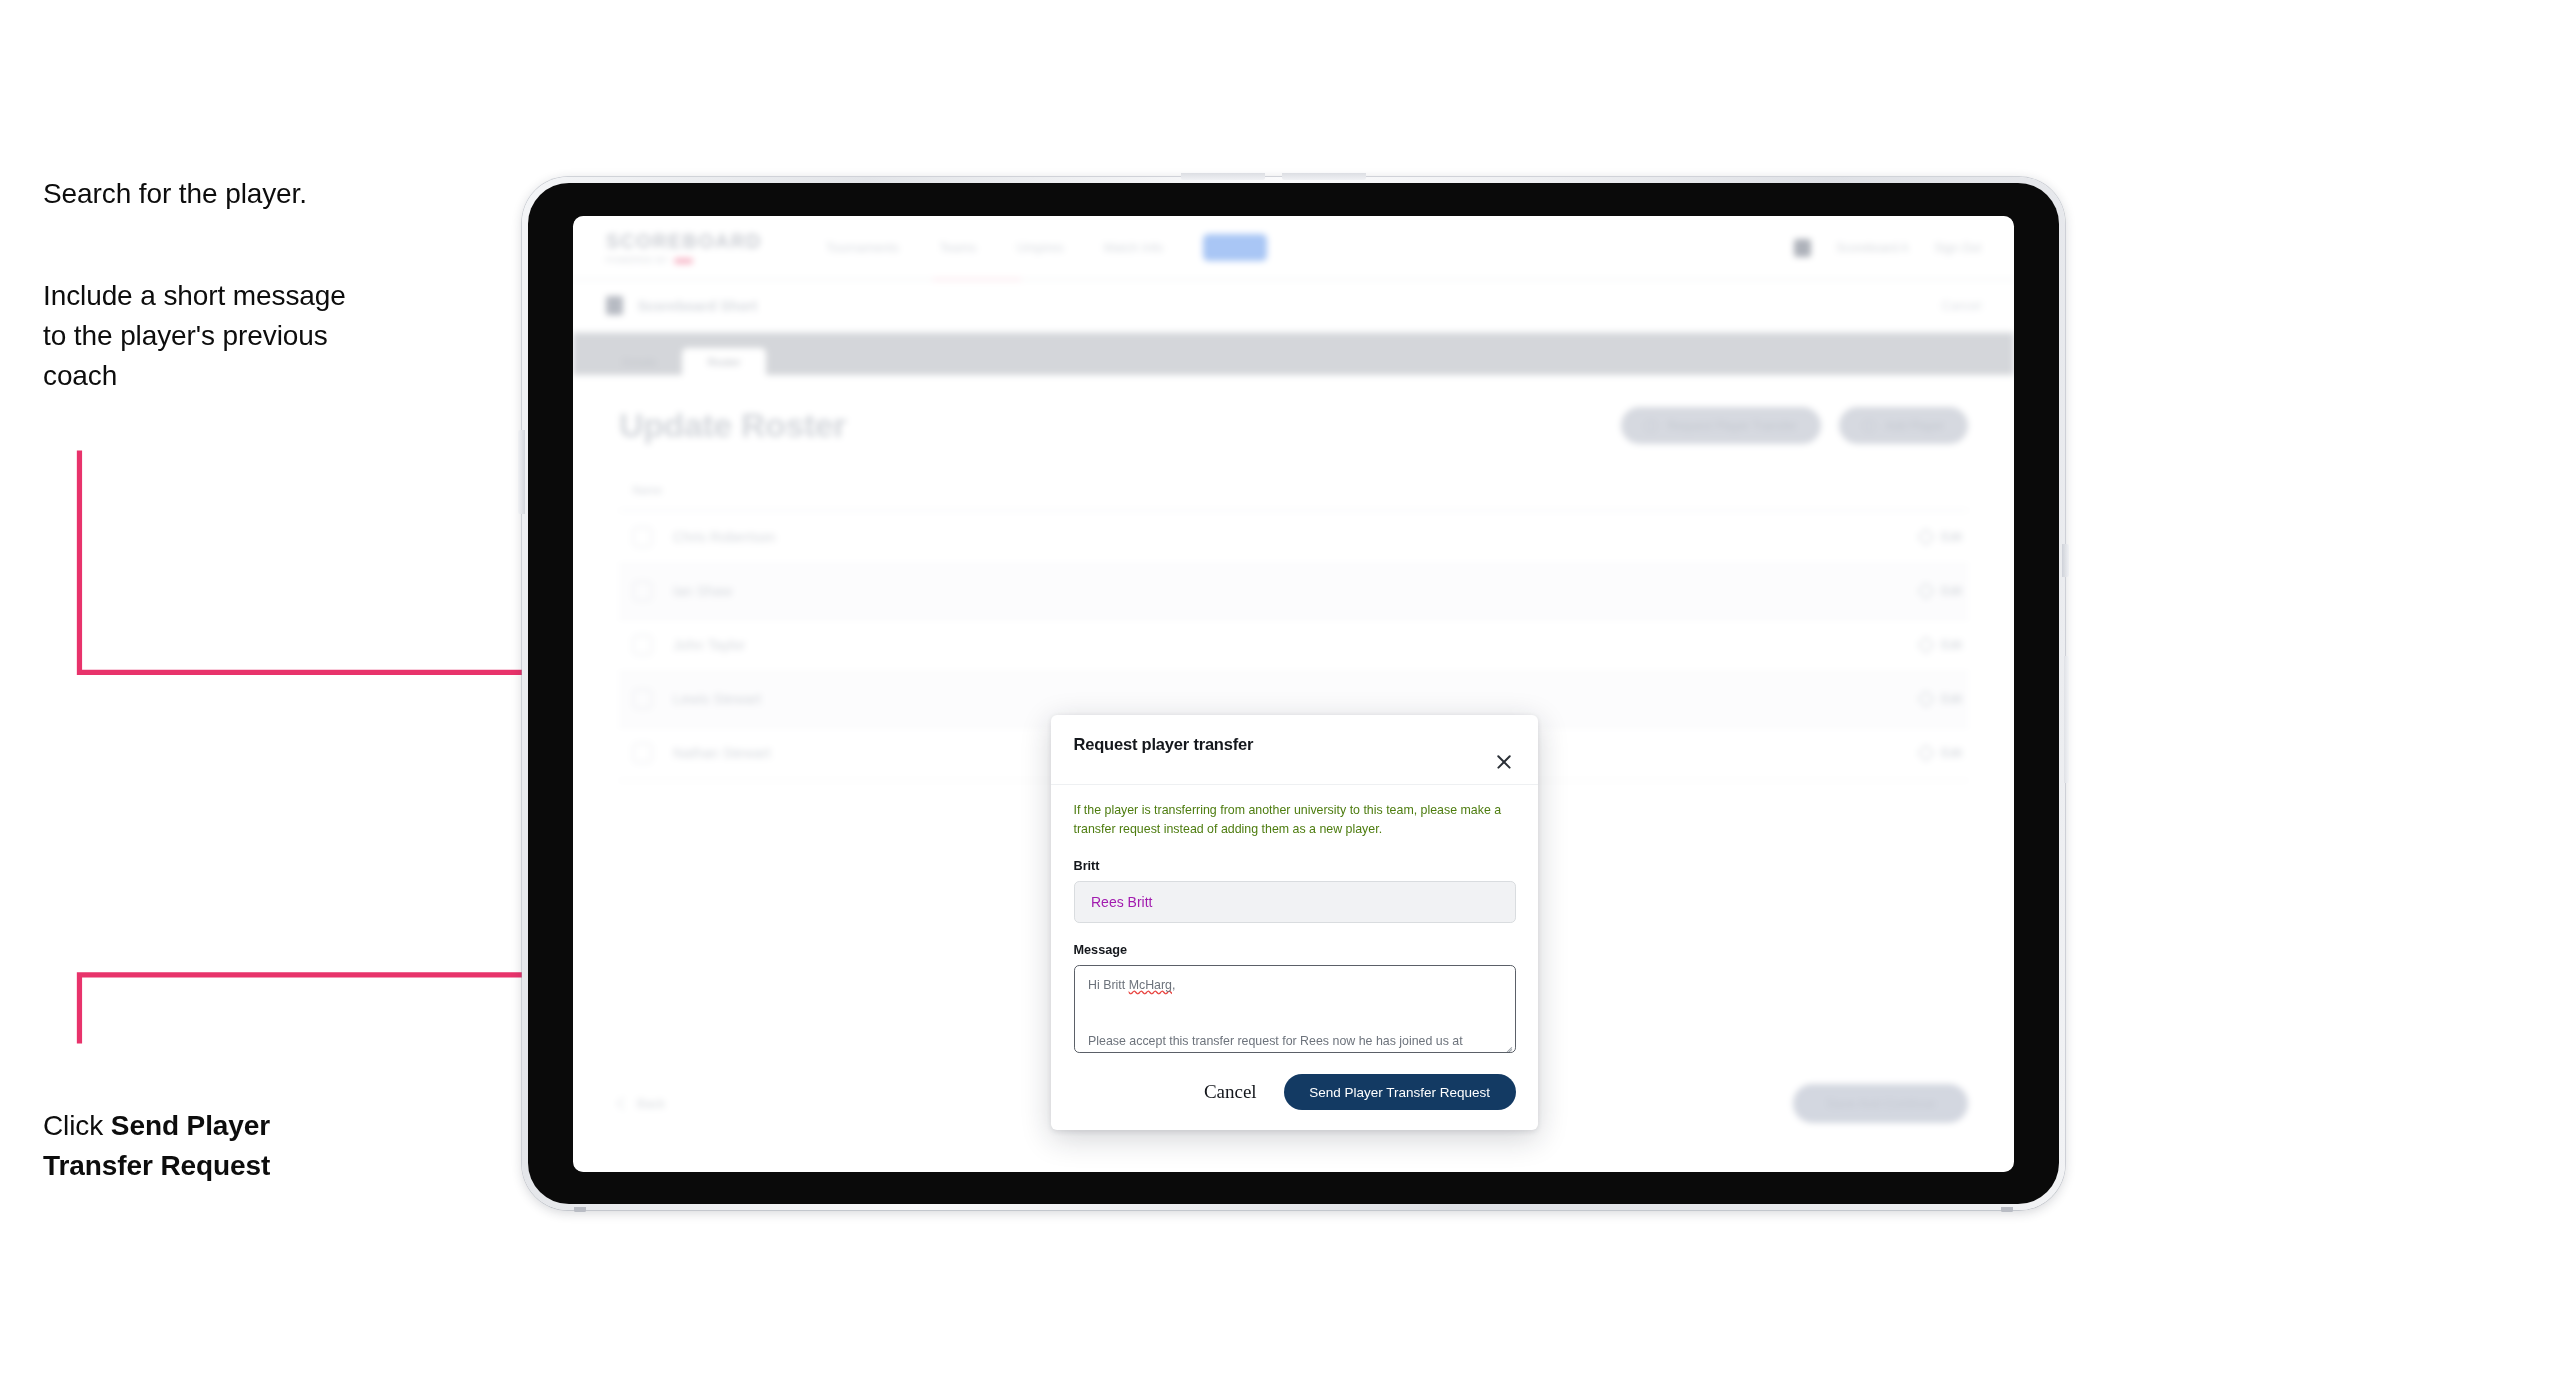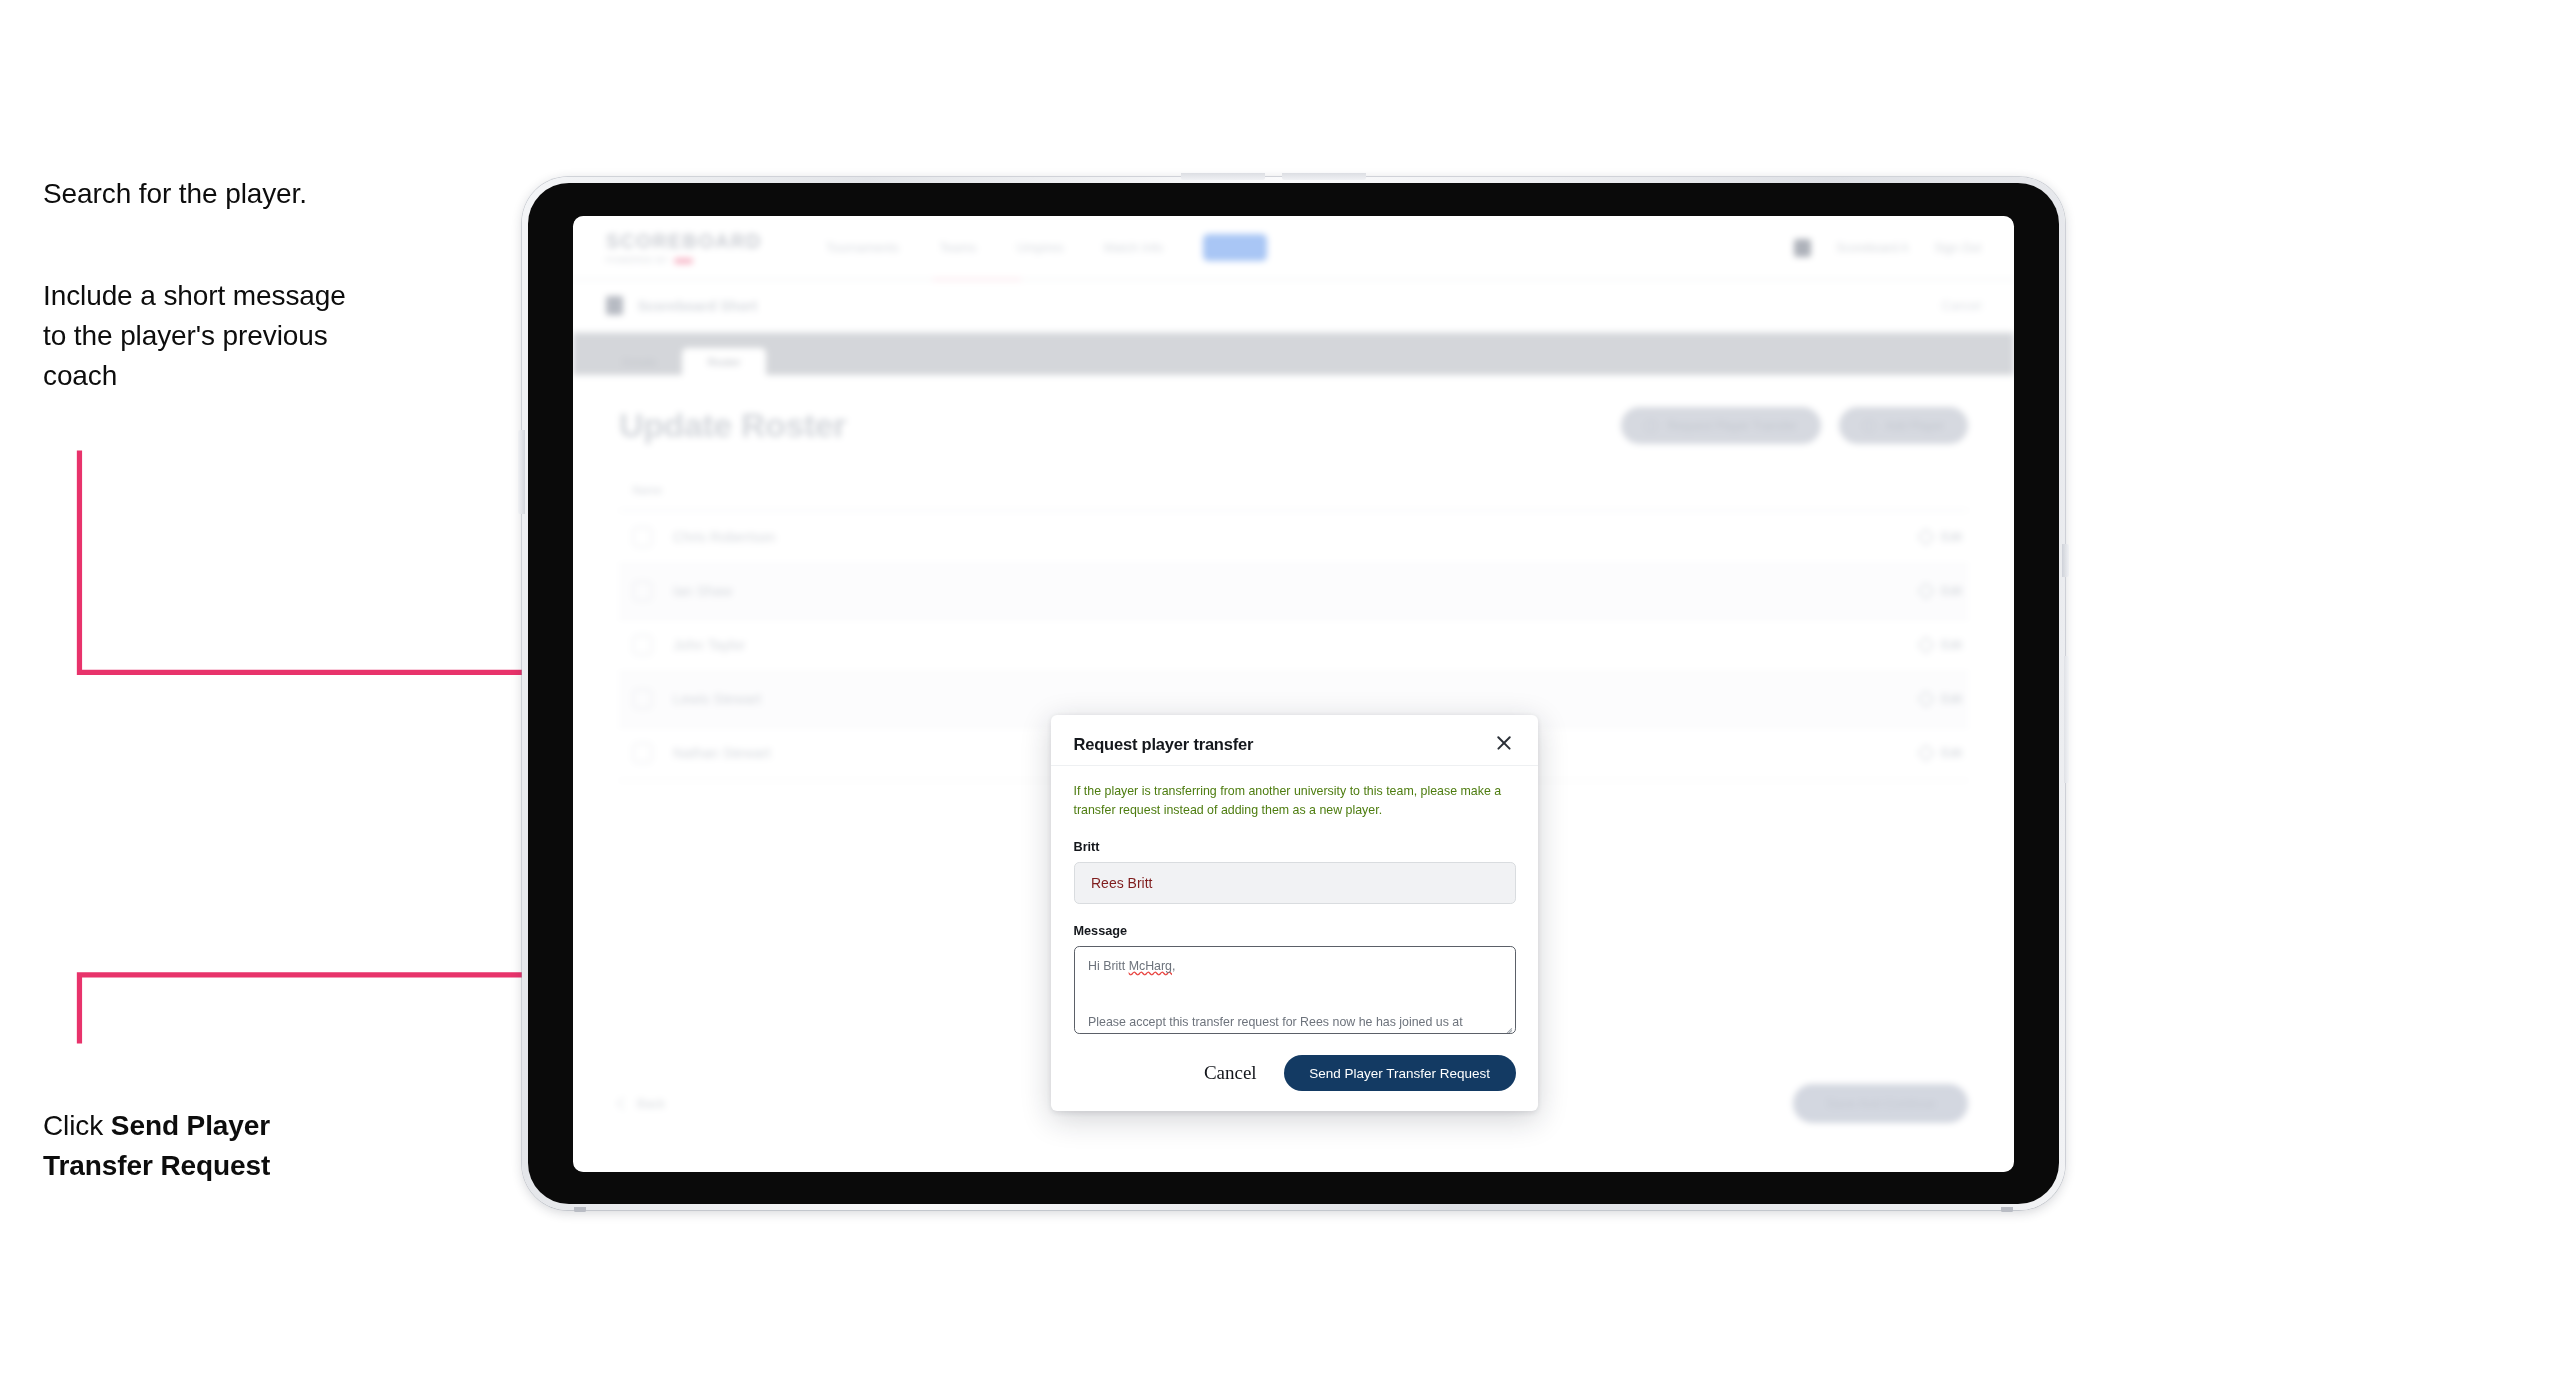--- a/index.html
+++ b/index.html
@@ -141,37 +141,37 @@
   #modal {
     position: absolute;
     left: 478px; top: 499px;
     width: 487px;
     background: #ffffff;
     border-radius: 6px;
     box-shadow: 0 7.5px 31px rgba(25,30,45,.20), 0 1.5px 5.2px rgba(25,30,45,.10);
     padding: 0 0 18px 0;
     z-index: 30;
   }
-  .m-head { display:flex; align-items:flex-start; padding: 19.5px 22.5px 10.5px 22.5px; border-bottom:0.7px solid #eef0f2; }
+  .m-head { display:flex; align-items:flex-start; padding: 19.5px 22.5px 10.5px 22.5px; border-bottom:0.7px solid #eef0f2;flex-direction:column; }
   .m-title { font-size: 16.5px; font-weight: 800; color:#15181d; letter-spacing:-0.2px; }
   .m-close {
     margin-left:auto; width: 22.5px; height: 22.5px; position:relative; cursor:pointer; margin-top:-3px;
   }
   .m-close::before, .m-close::after {
     content:""; position:absolute; left: 2.2px; top: 10.5px; width: 18px; height: 1.8px; background:#2a2f36; border-radius:1.5px;
   }
   .m-close::before { transform: rotate(45deg); }
   .m-close::after  { transform: rotate(-45deg); }
 
   .m-body { padding: 16.5px 22.5px 0 22.5px; }
   .m-desc { font-size: 12.4px; line-height: 1.55; color:#4d7c0f; }
   .m-label { font-size: 12.7px; font-weight: 700; color:#14171c; margin: 19.5px 0 8.2px 0; }
   .m-input {
     width: 100%; height: 42px; background:#f1f2f4; border:0.7px solid #d9dcdf; border-radius:5.2px;
-    padding: 0 16.5px; font-size: 14px; color:#7f1d1d; font-family:"Liberation Sans", sans-serif;
+    padding: 0 16.5px; font-size: 14px; color:#a21caf; font-family:"Liberation Sans", sans-serif;
     display:flex; align-items:center;
   }
   .m-textarea {
     width: 100%; height: 88px; background:#fff; border:1.2px solid #5b6068; border-radius:5.2px;
     padding: 9.7px 13.5px; font-size: 12.4px; line-height: 1.52; color:#6d737c;
     font-family:"Liberation Sans", sans-serif; position:relative; overflow:hidden; white-space: pre-line;
   }
   .m-textarea .misspell { text-decoration: underline wavy #e8433f; text-decoration-skip-ink: none; }
   .ta-grip { position:absolute; right: 2.2px; bottom: 1.5px; width: 9.7px; height: 9.7px; }
   .ta-grip i { position:absolute; right:0.7px; background:#9aa0a7; height:1px; transform-origin: right center; }

